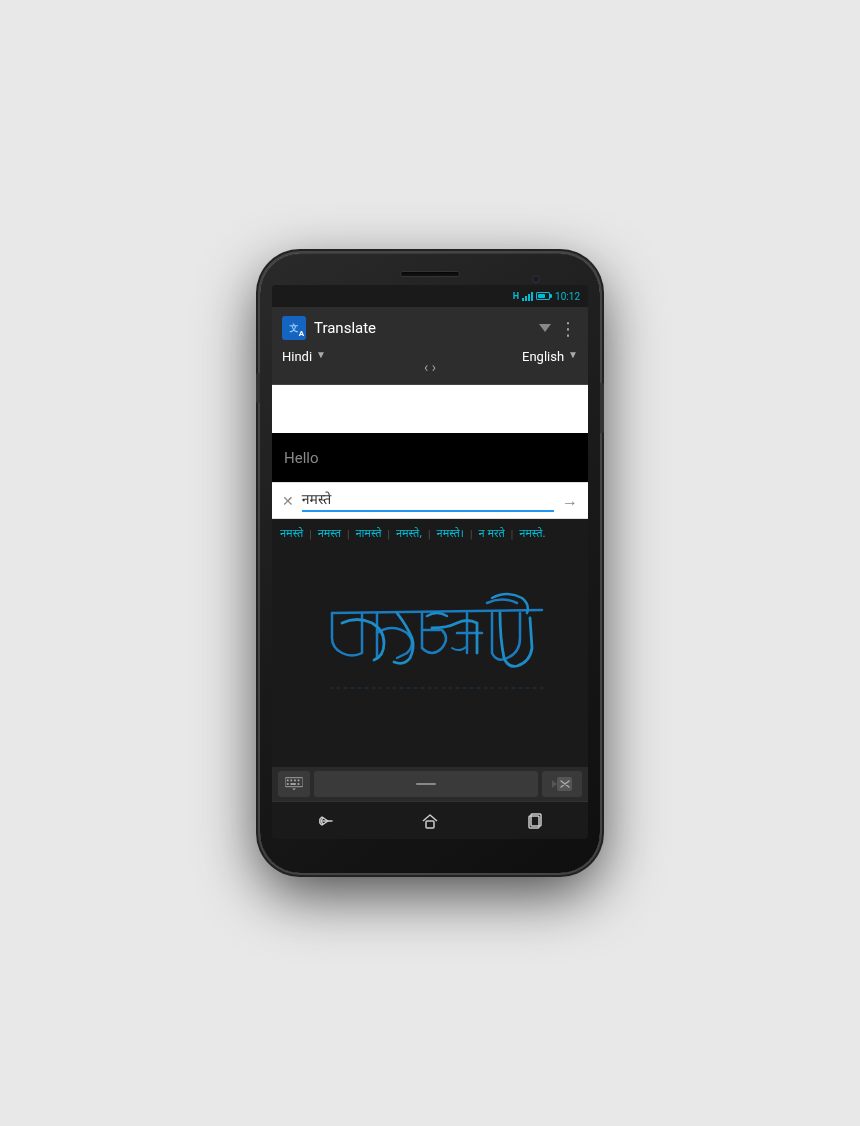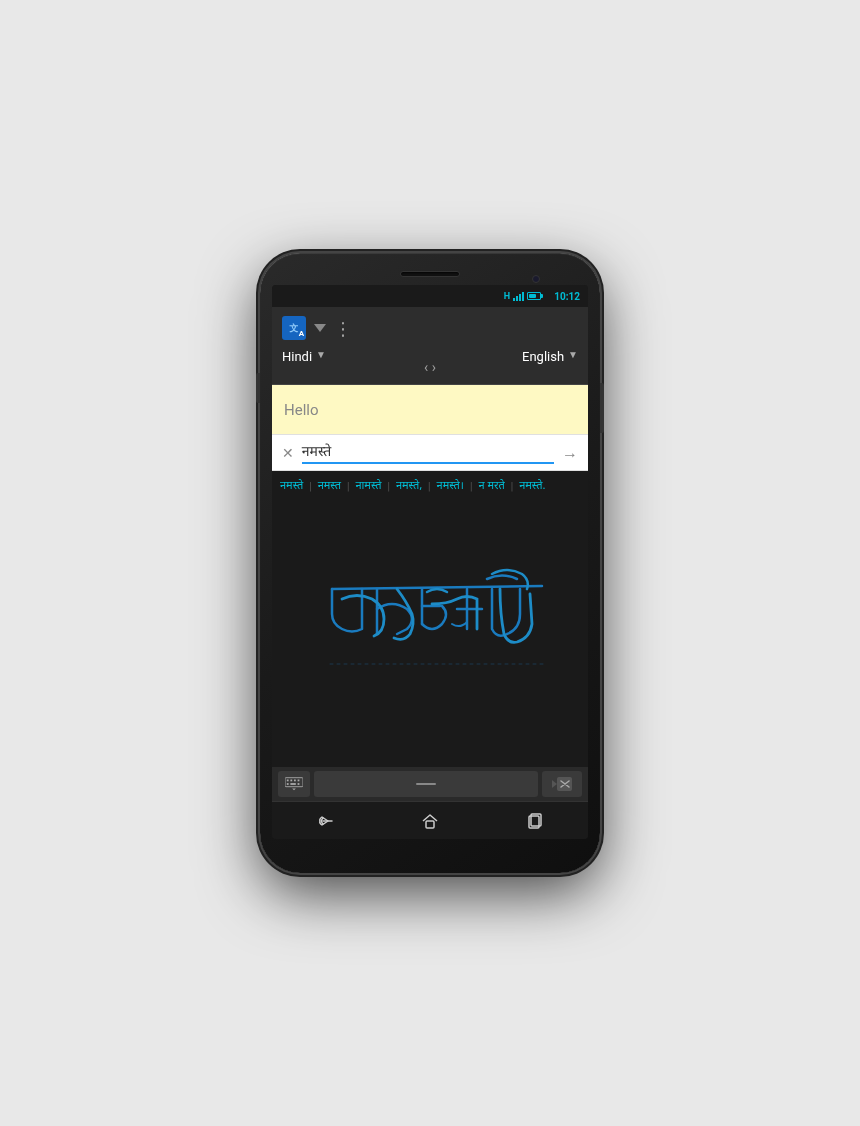--- a/index.html
+++ b/index.html
@@ -131,22 +131,22 @@
     }
     .battery-tip {
       width: 2px;
       height: 4px;
       background: #00bcd4;
       border-radius: 0 1px 1px 0;
     }
     .time {
       color: #00bcd4;
       font-size: 10px;
-      font-weight: bold;
-      margin-left: 8px;
+      font-weight: normal;
+      margin-left: 0;
     }
     .h-indicator {
       color: #00bcd4;
       font-size: 9px;
       font-weight: bold;
     }
 
     
     .app-bar {
       background: #2d2d2d;
@@ -228,25 +228,26 @@
 
     
     .translation-area {
       background: white;
       flex-shrink: 0;
     }
 
     
     .output-area {
       min-height: 50px;
-      background: #fef9c3;
+      background: #000000;
       display: flex;
       align-items: center;
       padding: 10px 12px;
       border-bottom: 1px solid #e0e0e0;
+      margin-top: 48px;
     }
     .output-text {
       color: #888;
       font-size: 15px;
     }
 
     
     .input-area {
       background: white;
       display: flex;
@@ -418,20 +419,21 @@
         </div>
         <span class="time">10:12</span>
       </div>
     </div>
 
     <div class="app-bar">
       <div class="app-icon">
         <span style="font-size:9px; color: #90caf9;">文</span>
         <span class="app-icon-letter">A</span>
       </div>
+      <span class="app-title">Translate</span>
 
       <div style="width:0;height:0;border-left:6px solid transparent;border-right:6px solid transparent;border-top:8px solid #888;margin-right:8px;"></div>
       <span class="overflow-menu">⋮</span>
     </div>
 
     <div class="lang-selector">
       <div class="lang-btn">
         <span>Hindi</span>
         <span class="lang-arrow">▼</span>
       </div>

